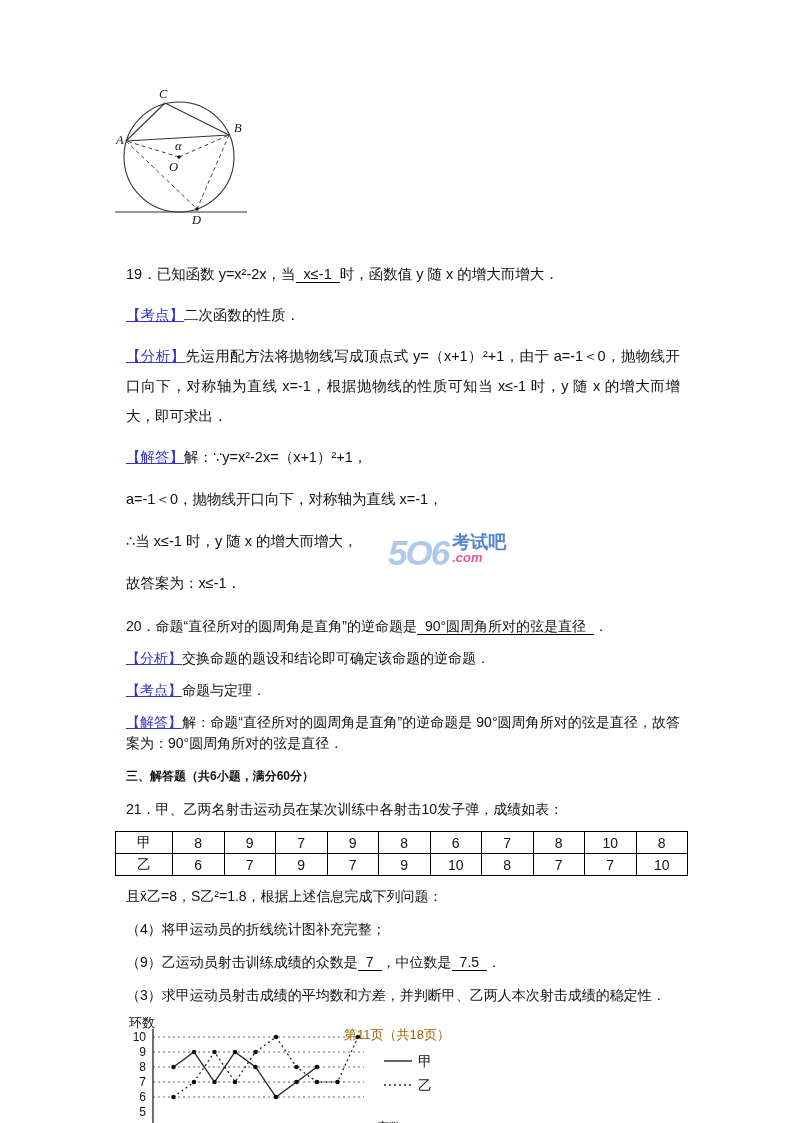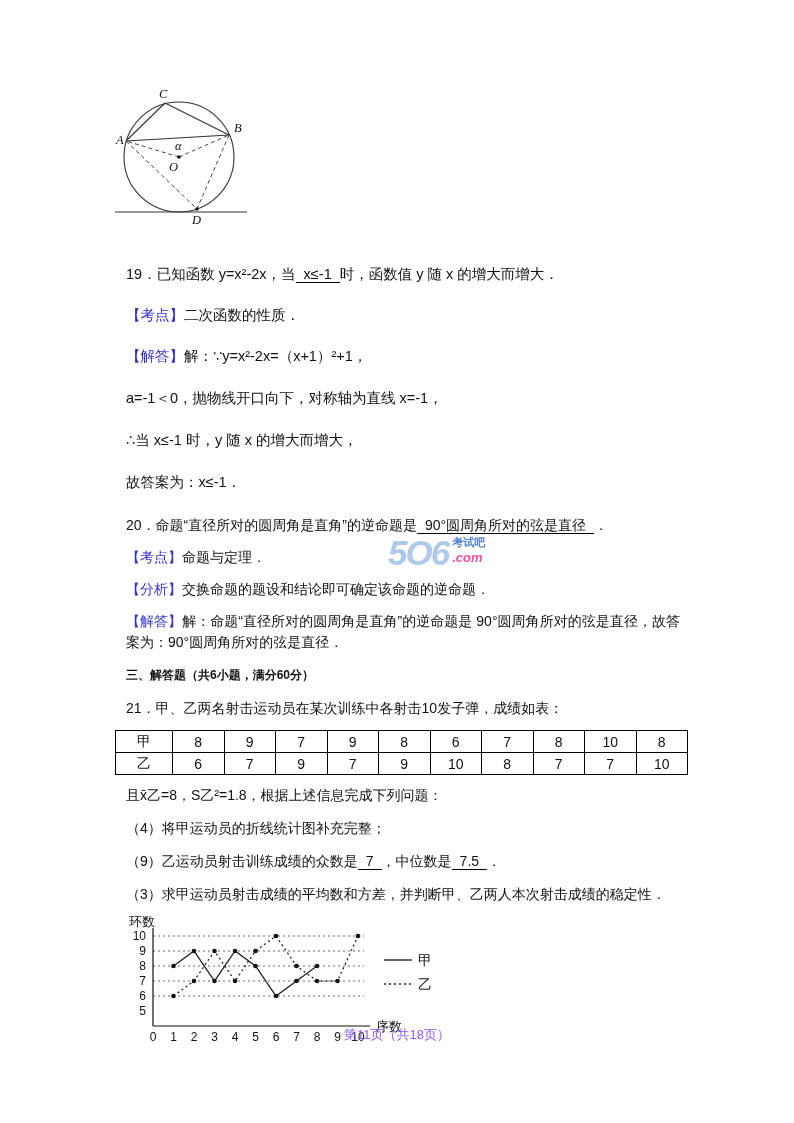--- a/index.html
+++ b/index.html
@@ -15,21 +15,21 @@
   .content { position:absolute; left:115px; top:85px; width:576px; }
   p { margin:11px; font-size:14.5px; }
   .lh30 { line-height:30px; }
   .lh21 { line-height:21px; font-size:14px; }
   .lh22 { line-height:22px; font-size:14px; }
   .mt28 { margin-top:28px; }
   .mt18 { margin-top:18px; }
   .mt12 { margin-top:12px; }
   .mt9  { margin-top:9px; }
   .just { text-align:justify; }
-  .tag { color:#3333cc; }
+  .tag { color:#3333cc;text-decoration:underline; }
   .blank { border-bottom:1px solid #000; padding:0 8px; }
   .sec { font-weight:bold; font-size:12px; line-height:22px; margin-top:10px; }
 
   
   .fig .st   { stroke:#333; stroke-width:1.1; fill:none; }
   .fig .dash { stroke:#444; stroke-width:1; fill:none; stroke-dasharray:4 3; }
   .fig .flbl { font-family:"Liberation Serif","DejaVu Serif",serif; font-style:italic; font-size:12.5px; fill:#111; }
 
   
   table.score { border-collapse:collapse; margin-top:7px; }
@@ -44,26 +44,26 @@
   .chart text { font-family:"Liberation Sans","DejaVu Sans",sans-serif; fill:#111; }
 
   
   .watermark {
     position:absolute; left:388px; top:534px;
     display:flex; align-items:flex-start; opacity:0.95;
     font-family:"Liberation Sans","DejaVu Sans",sans-serif;
   }
   .wm-num { font-size:35px; font-weight:bold; font-style:italic; color:#abc7e8; letter-spacing:-2px; line-height:38px;text-align:center; }
   .wm-side { margin-left:4px; }
-  .wm-brand { font-size:11px; font-weight:bold; color:#4a7ccc; line-height:16px; }
+  .wm-brand { font-size:18px; font-weight:bold; color:#4a7ccc; line-height:16px; }
   .wm-dom { font-size:13px; font-weight:bold; color:#ec4899; font-style:italic; line-height:15px; }
 
   .footer {
     position:absolute; left:0; top:1026px; width:794px;
-    text-align:center; font-size:13px; color:#8b5cf6;
+    text-align:center; font-size:13px; color:#a16207;
   }
 </style>
 </head>
 <body>
 
 <div class="page">
   <div class="content">
 
     
     <svg class="fig" width="134" height="142" viewBox="0 0 134 142">
@@ -82,29 +82,30 @@
       <text x="119" y="47" class="flbl">B</text>
       <text x="44" y="13" class="flbl">C</text>
       <text x="77" y="139" class="flbl">D</text>
       <text x="54" y="86" class="flbl">O</text>
       <text x="60" y="65" class="flbl">α</text>
     </svg>
 
     
     <p class="lh30 mt28"><span>19．已知函数 y=x²-2x，当</span><span class="blank">x≤-1</span><span>时，函数值 y 随 x 的增大而增大．</span></p>
     <p class="lh30"><span class="tag">【考点】</span><span>二次函数的性质．</span></p>
+    <p class="lh30 just"><span class="tag">【分析】</span><span>先运用配方法将抛物线写成顶点式 y=（x+1）²+1，由于 a=-1＜0，抛物线开口向下，对称轴为直线 x=-1，根据抛物线的性质可知当 x≤-1 时，y 随 x 的增大而增大，即可求出．</span></p>
     <p class="lh30"><span class="tag">【解答】</span><span>解：∵y=x²-2x=（x+1）²+1，</span></p>
     <p class="lh30 mt12">a=-1＜0，抛物线开口向下，对称轴为直线 x=-1，</p>
     <p class="lh30 mt12">∴当 x≤-1 时，y 随 x 的增大而增大，</p>
     <p class="lh30 mt12">故答案为：x≤-1．</p>
 
     
     <p class="lh21 mt18"><span>20．命题“直径所对的圆周角是直角”的逆命题是</span><span class="blank">90°圆周角所对的弦是直径</span><span>．</span></p>
+    <p class="lh21"><span class="tag">【分析】</span><span>交换命题的题设和结论即可确定该命题的逆命题．</span></p>
     <p class="lh21"><span class="tag">【考点】</span><span>命题与定理．</span></p>
-    <p class="lh21"><span class="tag">【分析】</span><span>交换命题的题设和结论即可确定该命题的逆命题．</span></p>
     <p class="lh21 just"><span class="tag">【解答】</span><span>解：命题“直径所对的圆周角是直角”的逆命题是 90°圆周角所对的弦是直径，故答案为：90°圆周角所对的弦是直径．</span></p>
 
     
     <p class="sec">三、解答题（共6小题，满分60分）</p>
 
     
     <p class="lh22">21．甲、乙两名射击运动员在某次训练中各射击10发子弹，成绩如表：</p>
 
     <table class="score">
       <tbody>

